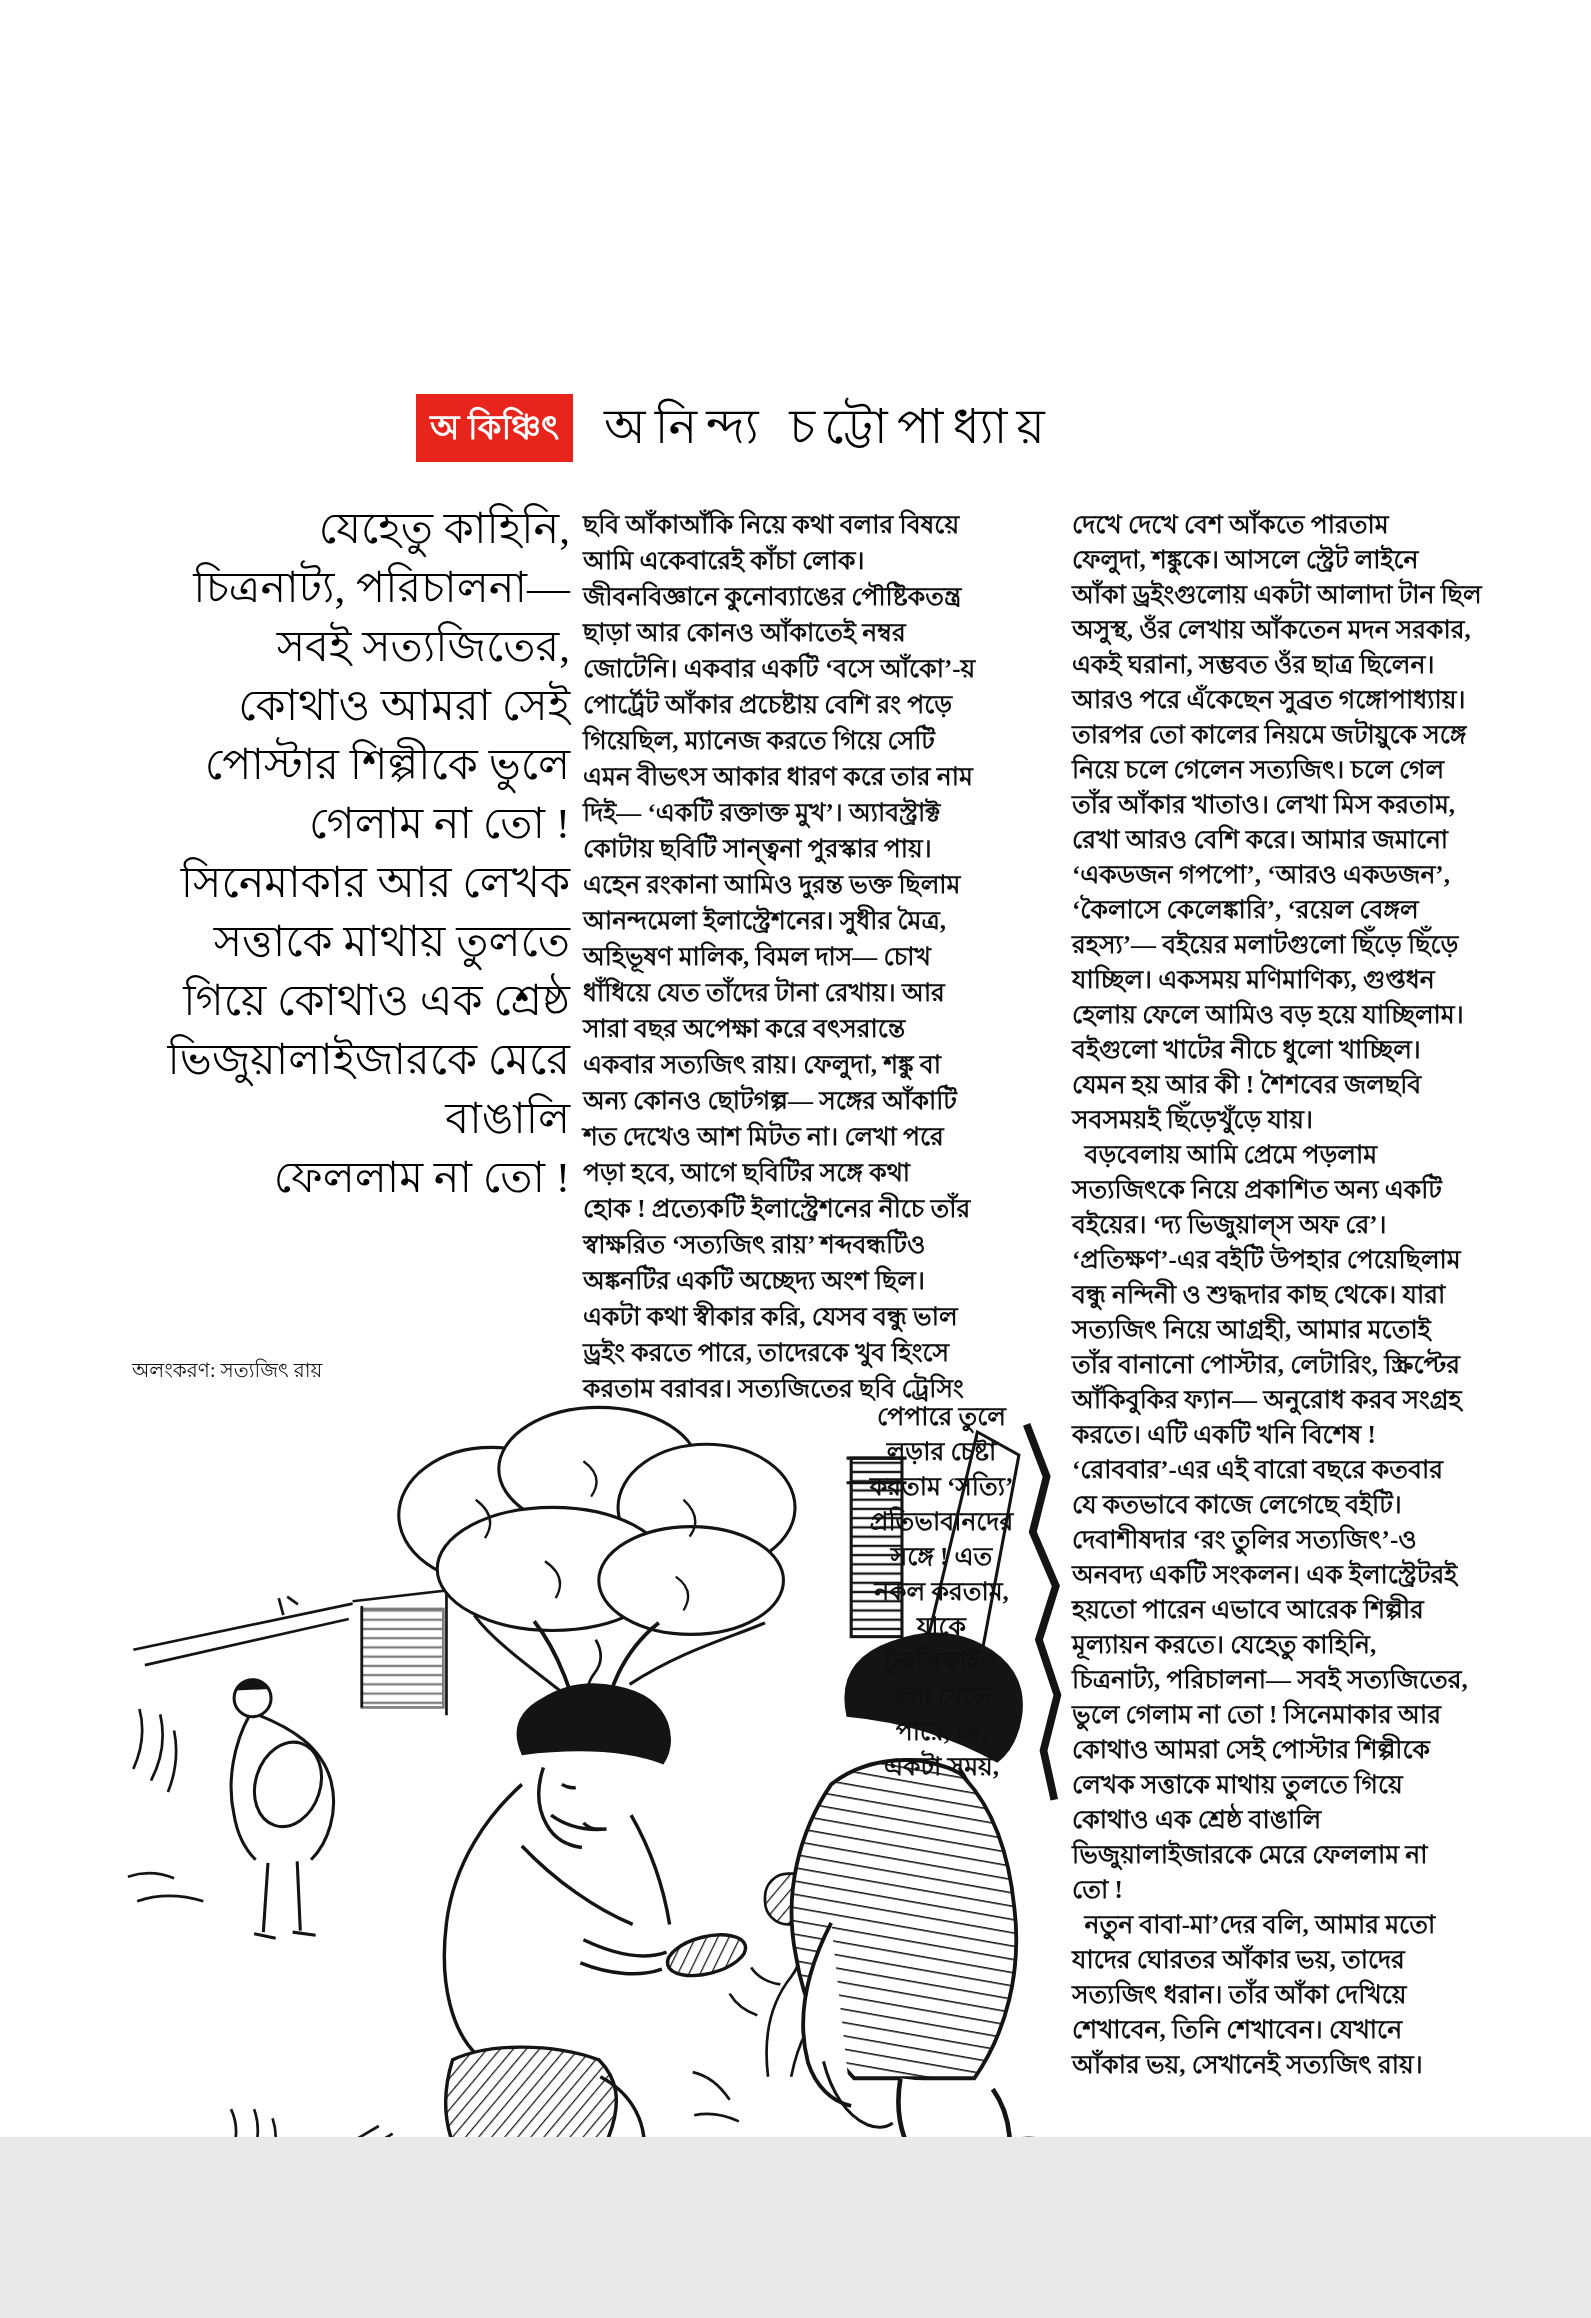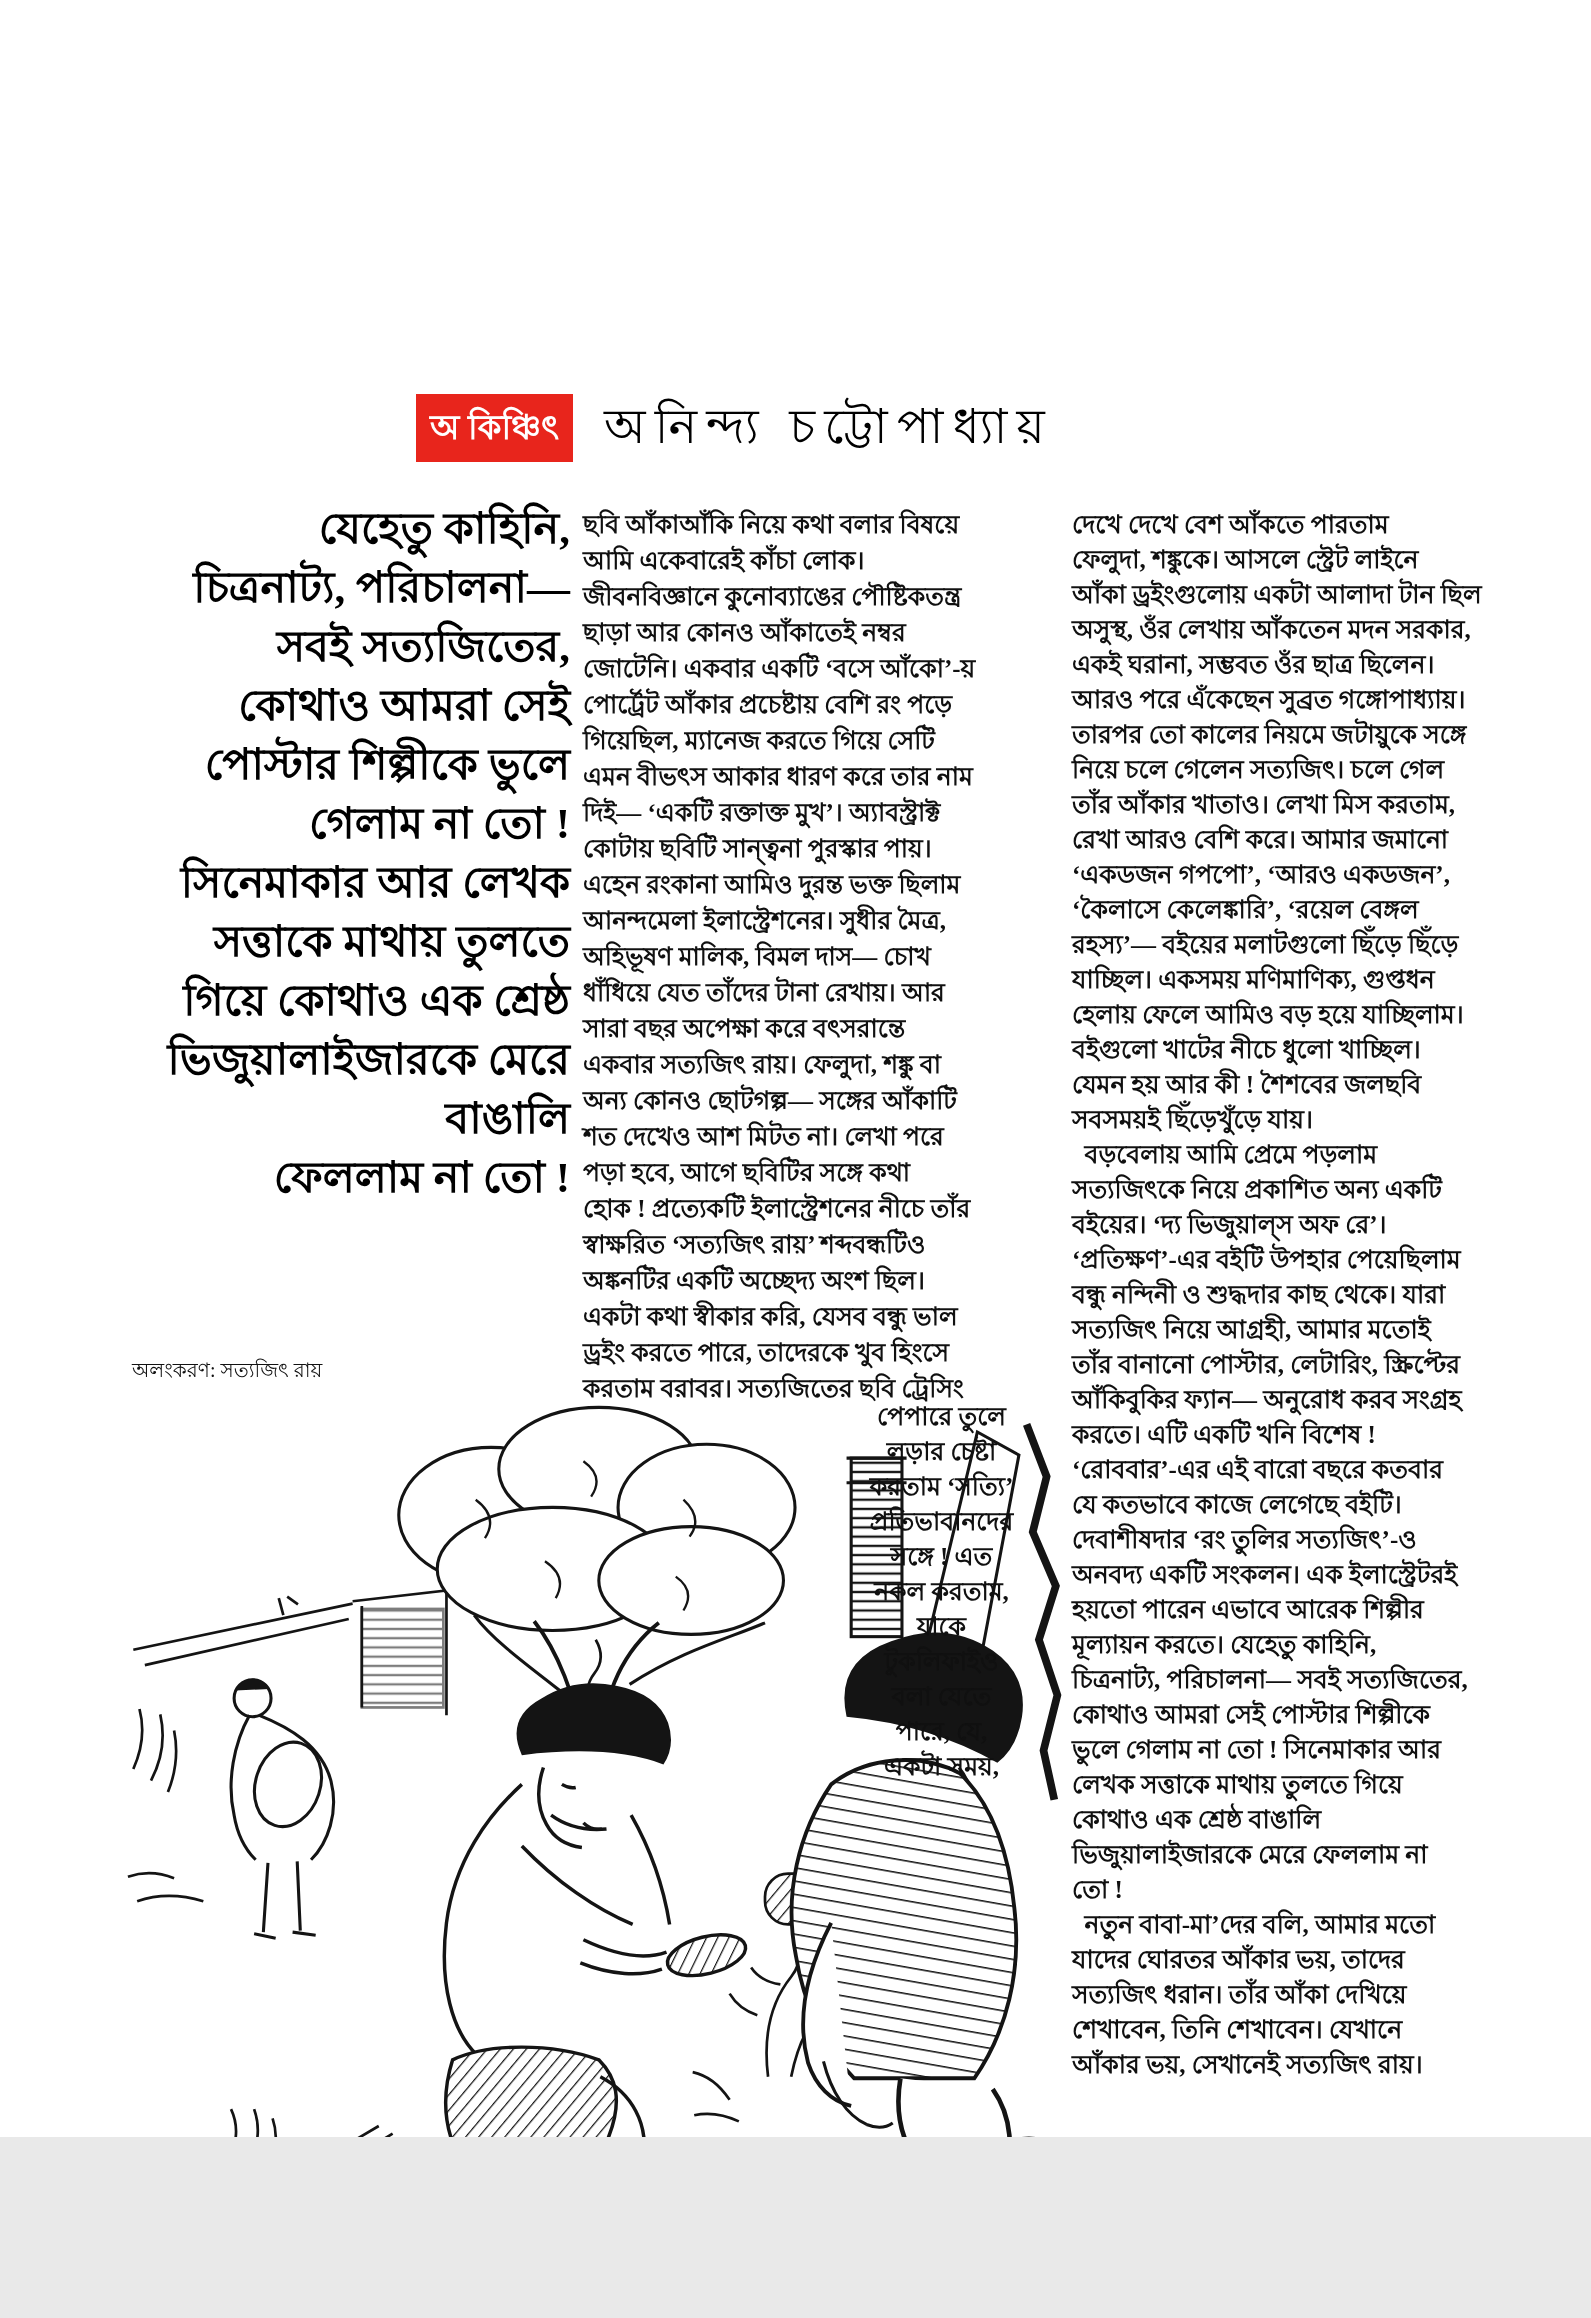--- a/index.html
+++ b/index.html
@@ -15,21 +15,21 @@
     padding:0 14px; box-sizing:border-box;
     color:#ffffff; font-size:34px; font-weight:bold; line-height:1;
   }
   .author-title{
     position:absolute; left:604px; top:390px;
     font-size:48px; font-weight:normal; letter-spacing:9.2px; white-space:nowrap; color:#000;
   }
   
   .pull-quote{
     position:absolute; left:128px; top:499px; width:442px;
-    text-align:right; font-size:43px; line-height:59px; font-weight:700; color:#000;
+    text-align:right; font-size:43px; line-height:59px; font-weight:400; color:#000;
   }
   
   .caption{
     position:absolute; left:132px; top:1355px; font-size:20px; color:#111;
   }
   
   .col{font-size:25px; color:#101010;font-weight:bold;}
   .line{white-space:pre-wrap;}
   .col-middle{position:absolute; left:583px; top:507px; width:456px; line-height:36px;}
   .col-middle-wrap{position:absolute; left:842px; top:1399px; width:199px; line-height:35px; z-index:3;text-align:center;}
@@ -141,22 +141,22 @@
       <div class="line">তাঁর বানানো পোস্টার, লেটারিং, স্ক্রিপ্টের</div>
       <div class="line">আঁকিবুকির ফ্যান— অনুরোধ করব সংগ্রহ</div>
       <div class="line">করতে। এটি একটি খনি বিশেষ !</div>
       <div class="line">‘রোববার’-এর এই বারো বছরে কতবার</div>
       <div class="line">যে কতভাবে কাজে লেগেছে বইটি।</div>
       <div class="line">দেবাশীষদার ‘রং তুলির সত্যজিৎ’-ও</div>
       <div class="line">অনবদ্য একটি সংকলন। এক ইলাস্ট্রেটরই</div>
       <div class="line">হয়তো পারেন এভাবে আরেক শিল্পীর</div>
       <div class="line">মূল্যায়ন করতে। যেহেতু কাহিনি,</div>
       <div class="line">চিত্রনাট্য, পরিচালনা— সবই সত্যজিতের,</div>
+      <div class="line">ভুলে গেলাম না তো ! সিনেমাকার আর</div>
       <div class="line">কোথাও আমরা সেই পোস্টার শিল্পীকে</div>
-      <div class="line">ভুলে গেলাম না তো ! সিনেমাকার আর</div>
       <div class="line">লেখক সত্তাকে মাথায় তুলতে গিয়ে</div>
       <div class="line">কোথাও এক শ্রেষ্ঠ বাঙালি</div>
       <div class="line">ভিজুয়ালাইজারকে মেরে ফেললাম না</div>
       <div class="line">তো !</div>
       <div class="line">  নতুন বাবা-মা’দের বলি, আমার মতো</div>
       <div class="line">যাদের ঘোরতর আঁকার ভয়, তাদের</div>
       <div class="line">সত্যজিৎ ধরান। তাঁর আঁকা দেখিয়ে</div>
       <div class="line">শেখাবেন, তিনি শেখাবেন। যেখানে</div>
       <div class="line">আঁকার ভয়, সেখানেই সত্যজিৎ রায়।</div>
     </div>

